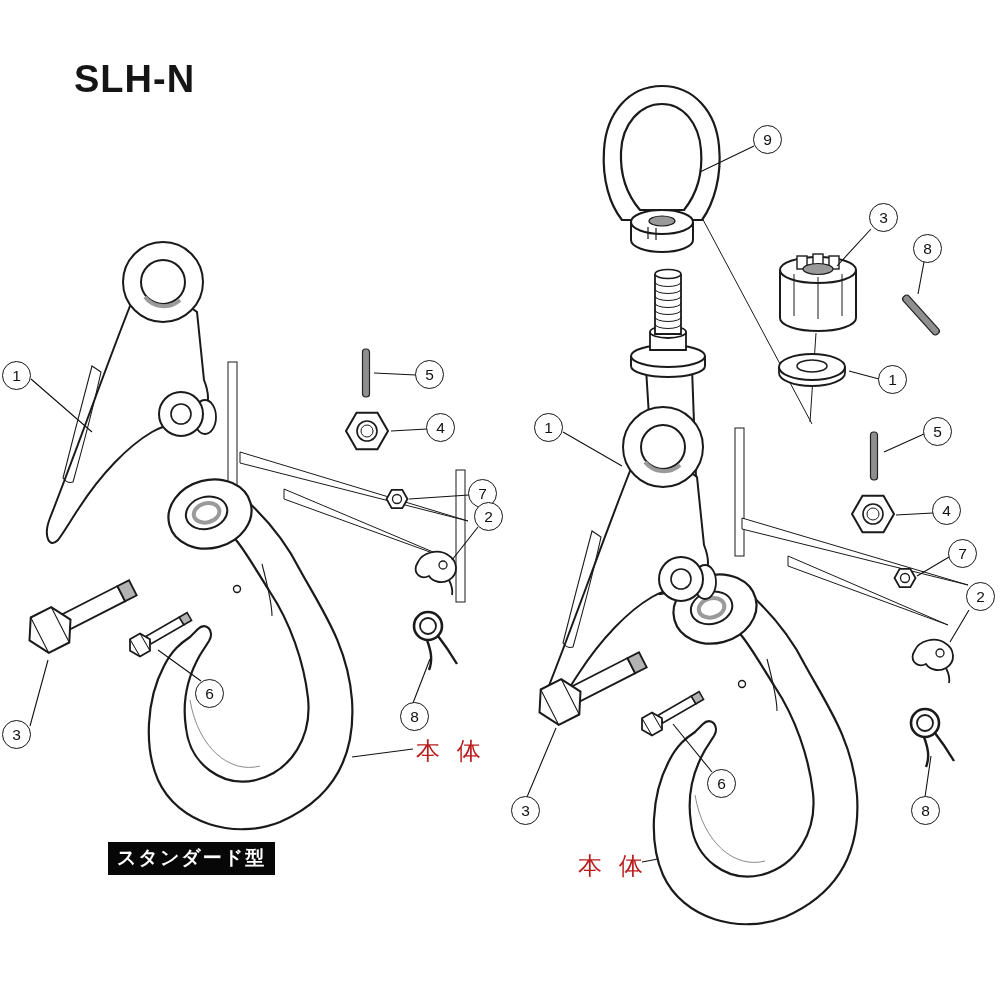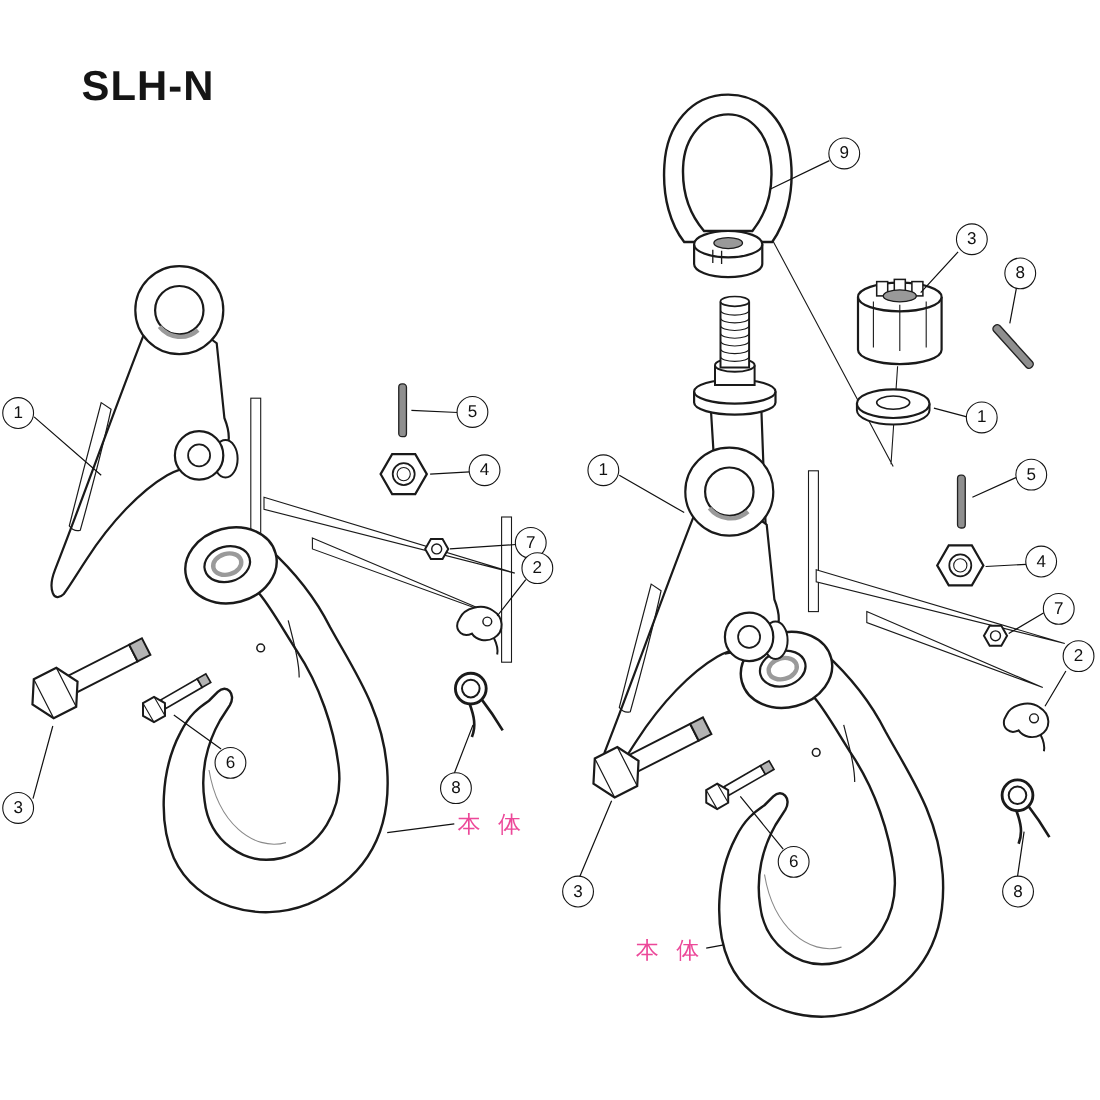--- a/index.html
+++ b/index.html
@@ -12,21 +12,21 @@
     position:absolute; left:74px; top:58px;
     font-size:38px; font-weight:600; letter-spacing:1px; line-height:1.12; color:#151515;
   }
   .callout {
     position:absolute; width:29px; height:29px; box-sizing:border-box;
     border:1.6px solid #151515; border-radius:50%; background:#fff;
     display:flex; align-items:center; justify-content:center;
     font-size:15.5px; font-weight:500; color:#111;
   }
   .body-label {
-    position:absolute; font-size:21px; font-weight:500; letter-spacing:5px; color:#ec4899;
+    position:absolute; font-size:24px; font-weight:500; letter-spacing:5px; color:#b91c1c;
     white-space:nowrap;
   }
   .type-label {
     position:absolute; background:#070707; color:#fff;
     font-size:19px; font-weight:700; letter-spacing:2px; padding:3px 9px 4px;
     white-space:nowrap;
   }
 </style>
 </head>
 <body>
@@ -191,14 +191,15 @@
   <div class="callout" style="left:932px;top:496px">4</div>
   <div class="callout" style="left:948px;top:539px">7</div>
   <div class="callout" style="left:966px;top:582px">2</div>
   <div class="callout" style="left:707px;top:769px">6</div>
   <div class="callout" style="left:511px;top:796px">3</div>
   <div class="callout" style="left:911px;top:796px">8</div>
 
   <div class="body-label" style="left:416px;top:735px">本 体</div>
   <div class="body-label" style="left:578px;top:850px">本 体</div>
 
+  <div class="type-label" style="left:108px;top:842px">スタンダード型</div>
 
 </div>
 
 </body></html>

